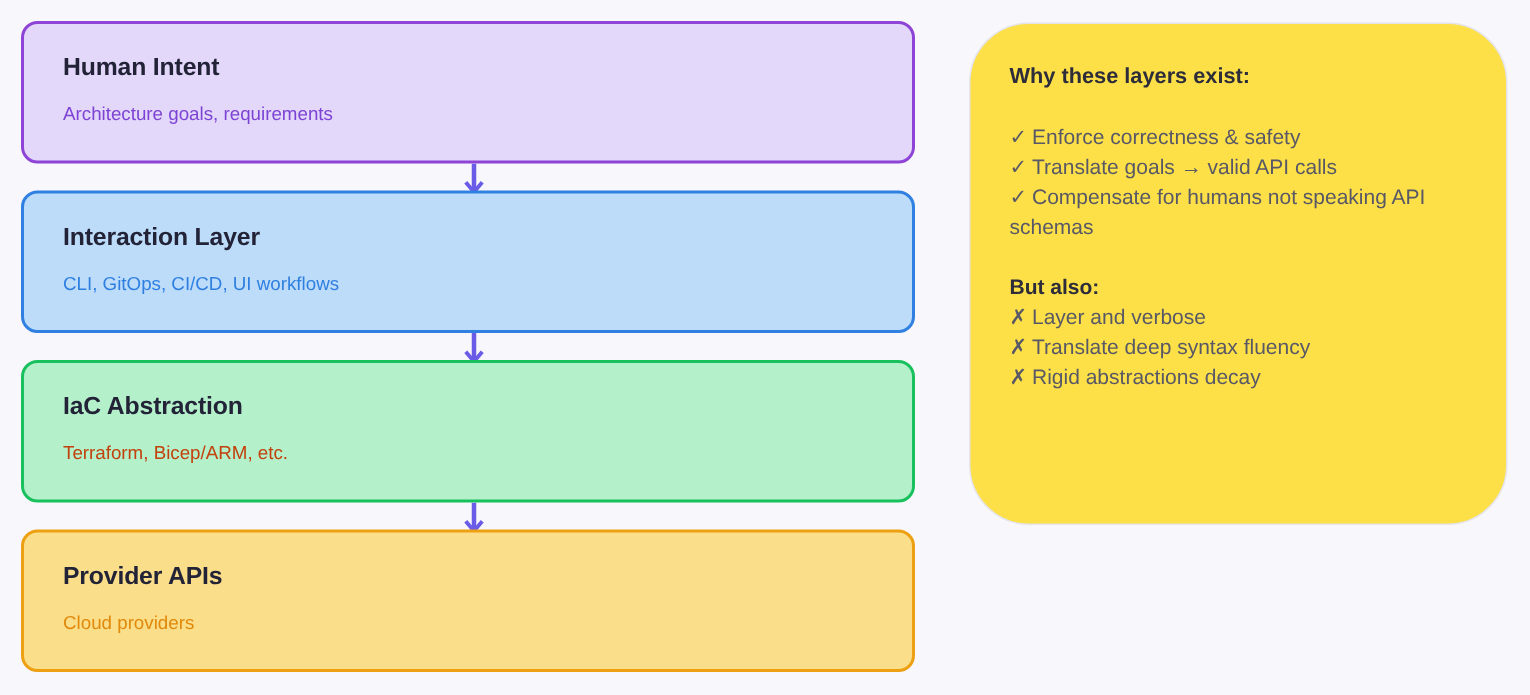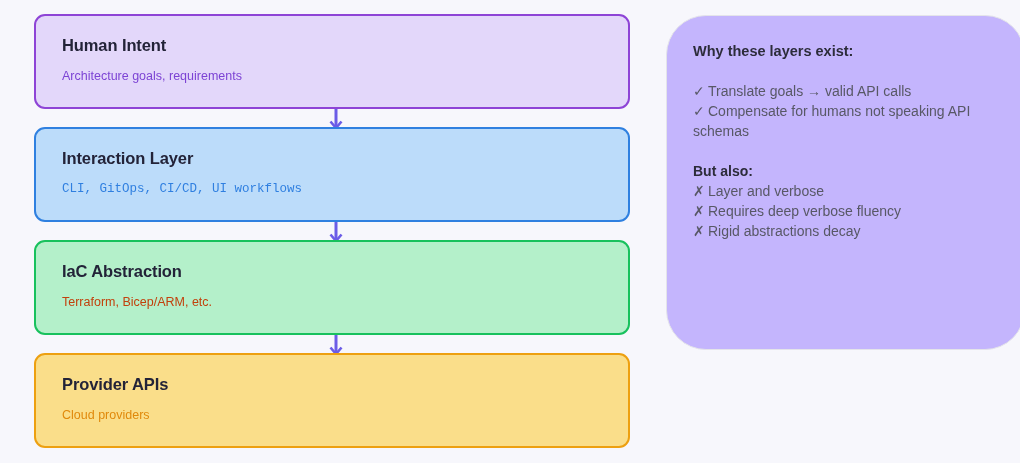--- a/index.html
+++ b/index.html
@@ -12,21 +12,20 @@
     background: #f7f7fc;
     font-family: "Liberation Sans", sans-serif;
     overflow: hidden;
     position: relative;
   }
 
   #stage {
     position: relative;
     width: 876px;
     height: 463px;
-    margin-left: 20px;
   }
 
   
   .layer-stack {
     position: absolute;
     left: 14px;
     top: 14px;
     width: 598px;
   }
 
@@ -53,21 +52,21 @@
     font-size: 12.5px;
     line-height: 1.1;
     margin-top: 16px;
   }
 
   
   .layer-purple { background: #e3d7fa; border-color: #8e44d6; }
   .layer-purple .layer-subtitle { color: #7c43d4; }
 
   .layer-blue   { background: #bcdcfa; border-color: #2f80e0; }
-  .layer-blue   .layer-subtitle { color: #2f7fe0; font-family: Liberation Mono, monospace; }
+  .layer-blue   .layer-subtitle { color: #2f7fe0; }
 
   .layer-green  { background: #b4f0ca; border-color: #18c15d; }
   .layer-green  .layer-subtitle { color: #c2410c; }
 
   .layer-orange { background: #fade8a; border-color: #eda011; }
   .layer-orange .layer-subtitle { color: #e0890b; }
 
   
   .connector {
     position: absolute;
@@ -77,21 +76,21 @@
   }
 
   
   .info-panel {
     position: absolute;
     left: 646px;
     top: 15px;
     width: 359px;
     height: 335px;
     box-sizing: border-box;
-    background: #c4b5fd;
+    background: #fde047;
     border: 1px solid #e4e4ea;
     border-radius: 40px;
     padding: 27px 26px 0 26px;
   }
 
   .panel-heading {
     font-size: 14.5px;
     font-weight: bold;
     color: #2c2c3a;
     line-height: 1.2;
@@ -176,29 +175,30 @@
 
   </div>
 
   <div class="info-panel">
 
     <div class="panel-heading">Why these layers exist:</div>
 
     <div class="panel-gap-lg"></div>
 
     <ul class="panel-list">
+      <li class="panel-item"><span class="mark">✓</span><span>Enforce correctness &amp; safety</span></li>
       <li class="panel-item"><span class="mark">✓</span><span>Translate goals → valid API calls</span></li>
       <li class="panel-item"><span class="mark">✓</span><span>Compensate for humans not speaking API schemas</span></li>
     </ul>
 
     <div class="panel-gap-sm"></div>
 
     <div class="panel-subheading">But also:</div>
 
     <ul class="panel-list">
       <li class="panel-item"><span class="mark">✗</span><span>Layer and verbose</span></li>
-      <li class="panel-item"><span class="mark">✗</span><span>Requires deep verbose fluency</span></li>
+      <li class="panel-item"><span class="mark">✗</span><span>Translate deep syntax fluency</span></li>
       <li class="panel-item"><span class="mark">✗</span><span>Rigid abstractions decay</span></li>
     </ul>
 
   </div>
 
 </div>
 
 </body></html>

